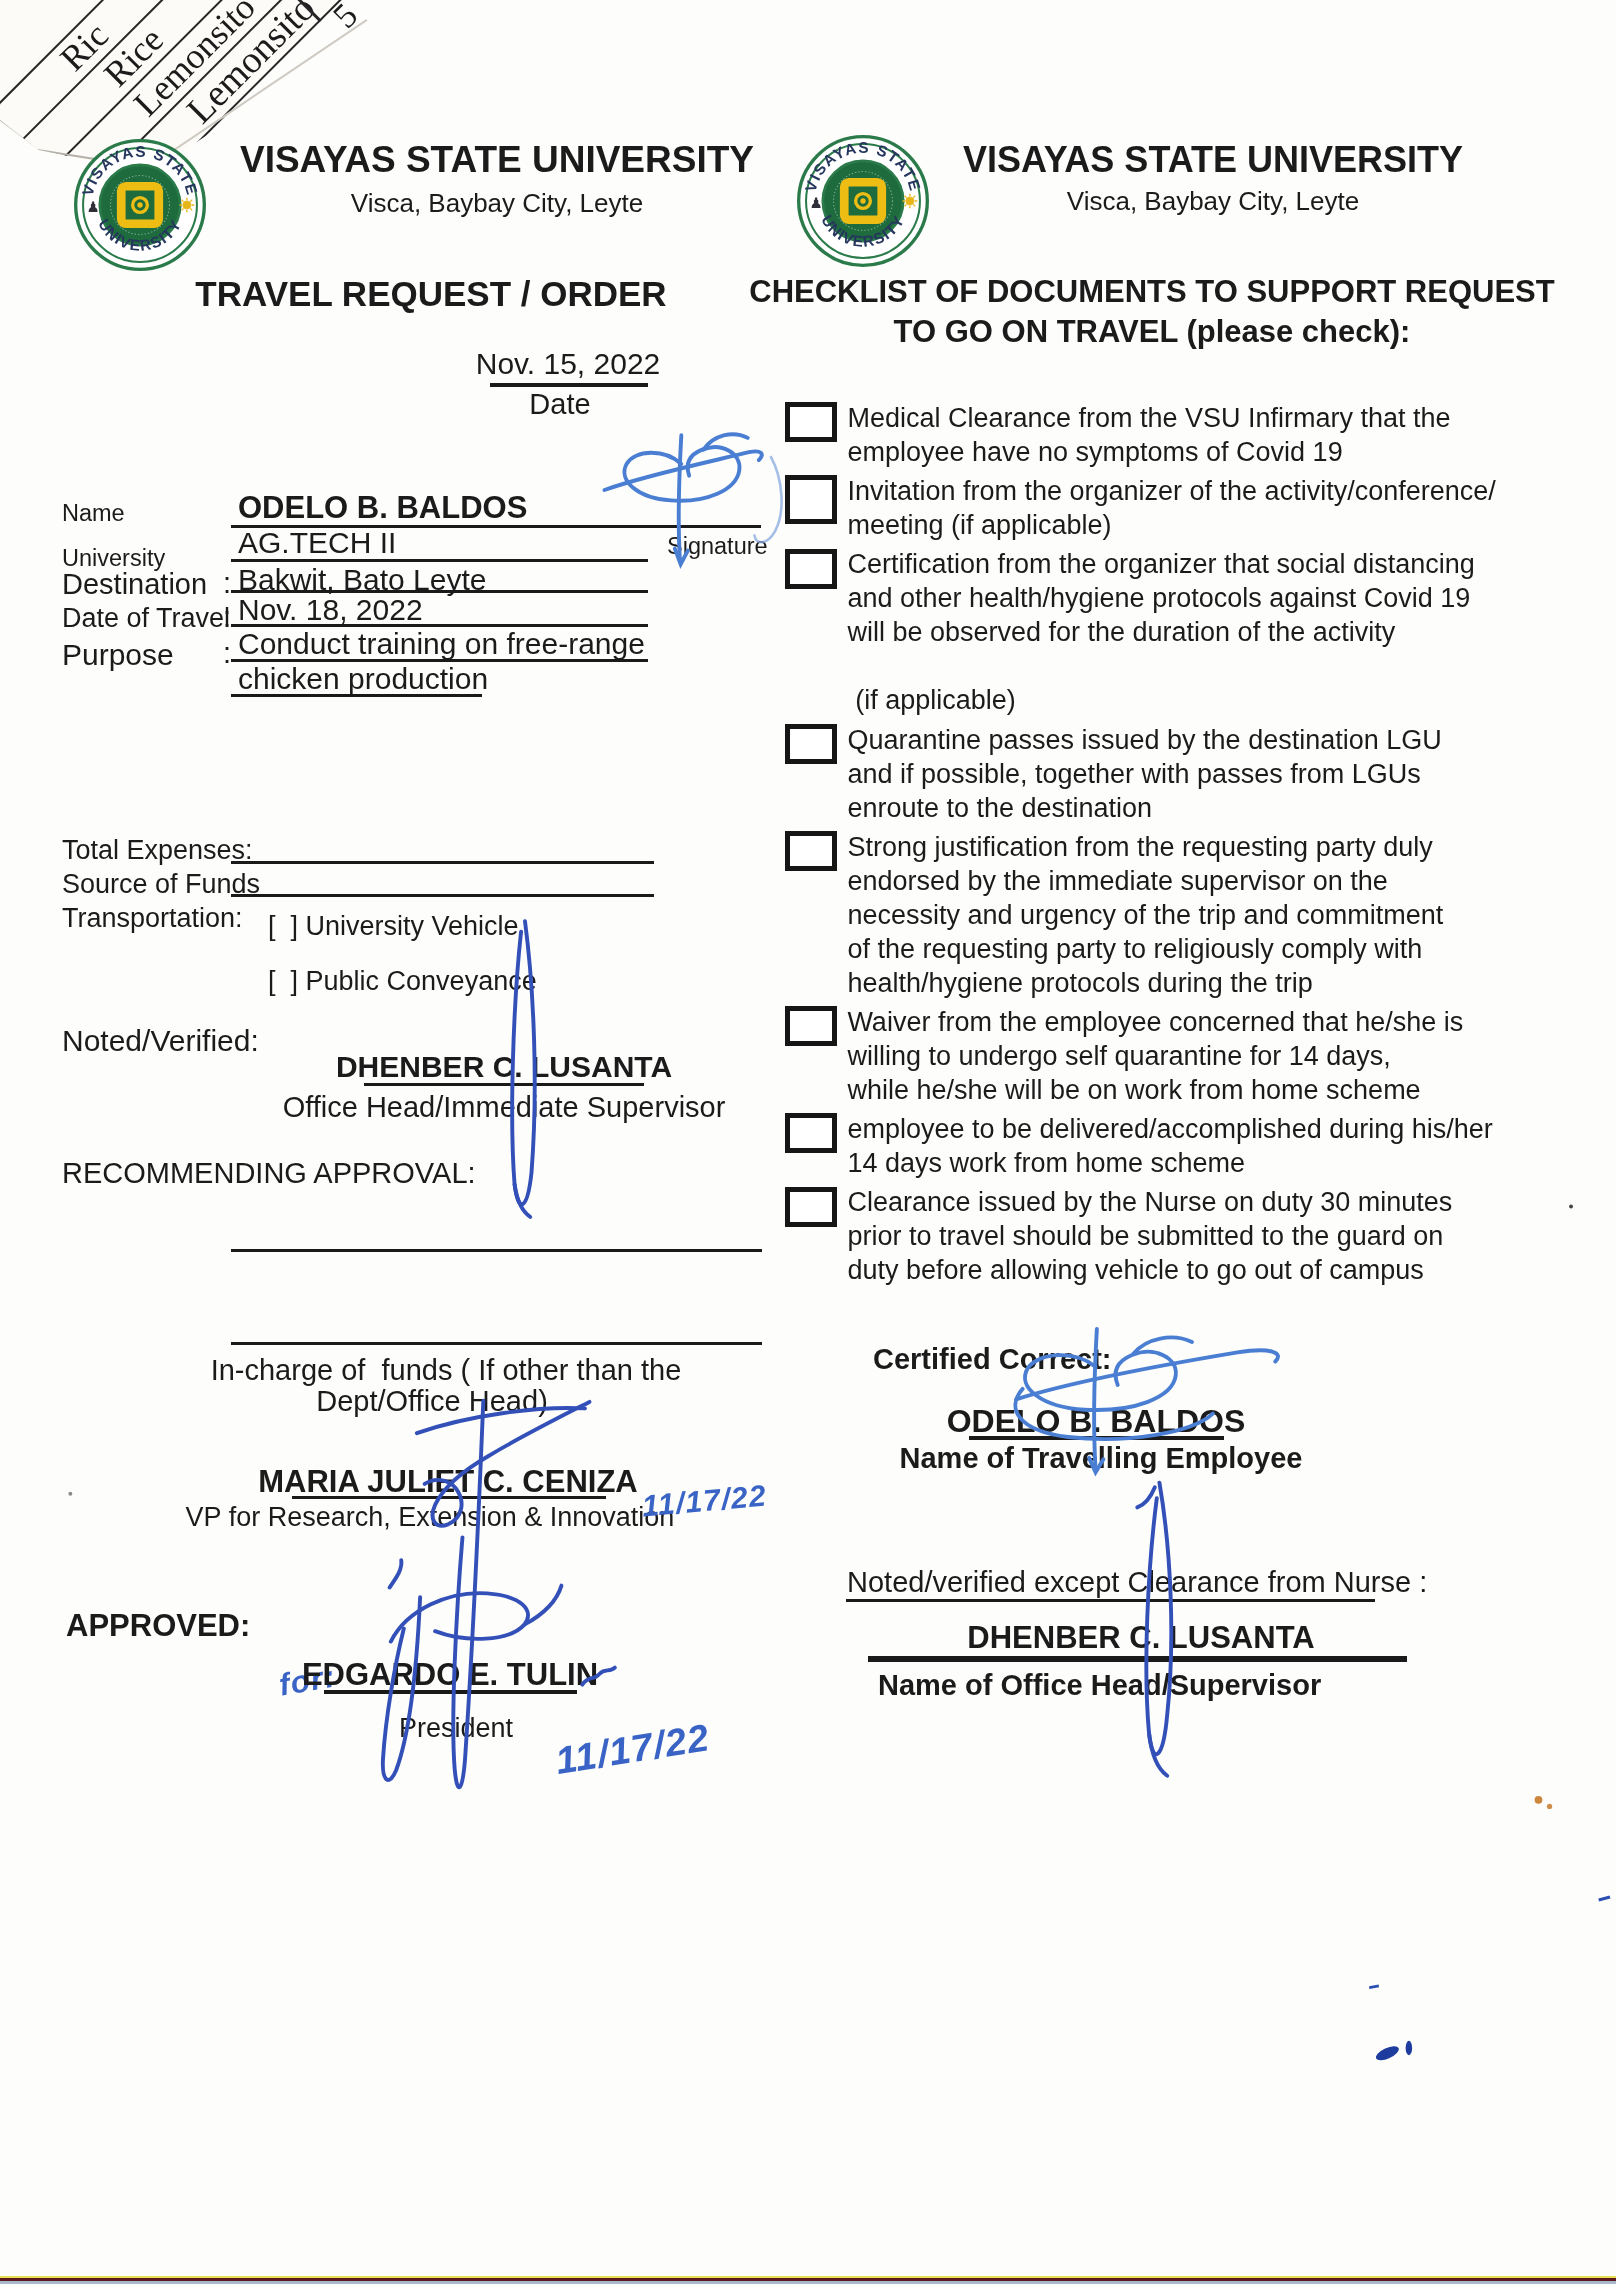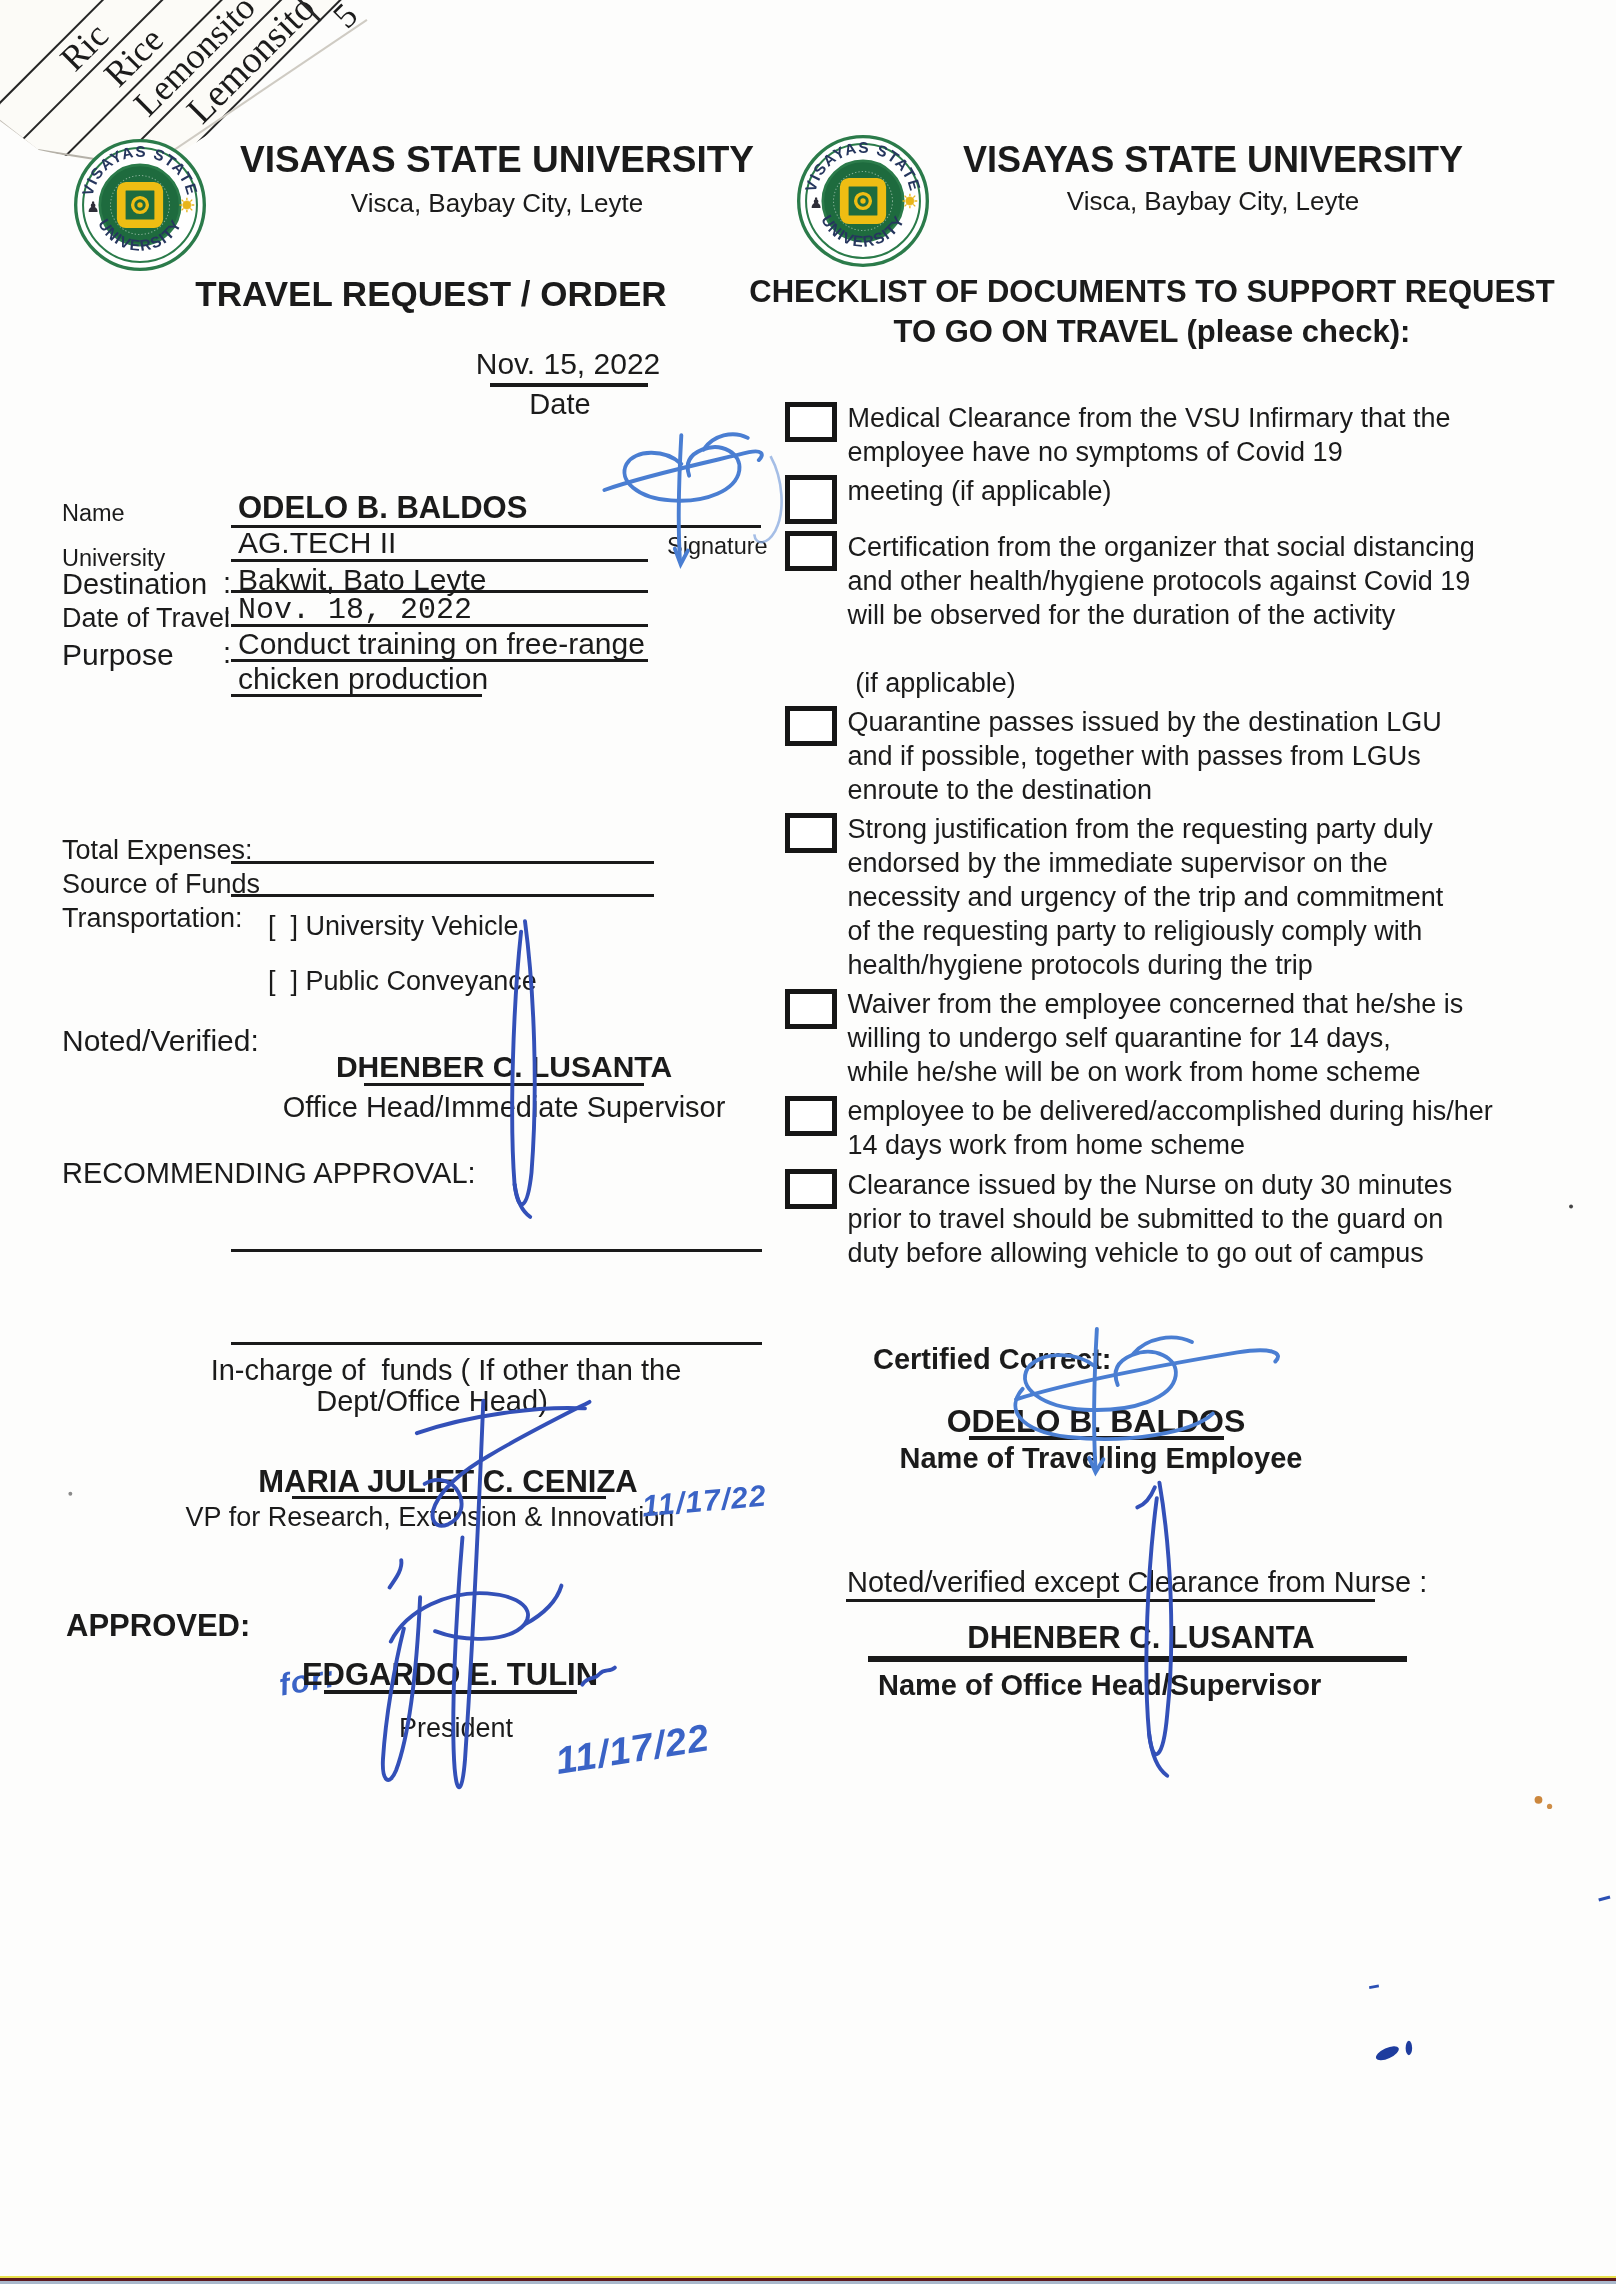--- a/index.html
+++ b/index.html
@@ -100,21 +100,21 @@
   <div class="ul" style="left:231px;top:559px;width:417px;"></div>
   <div class="abs" style="left:667px;top:533px;font-size:23.5px;">Signature</div>
 
   <div class="abs" style="left:62px;top:568px;font-size:29px;">Destination</div>
   <div class="abs" style="left:223px;top:567px;font-size:29px;">:</div>
   <div class="abs" style="left:238px;top:563px;font-size:30px;white-space:nowrap;">Bakwit, Bato Leyte</div>
   <div class="ul" style="left:231px;top:590px;width:417px;"></div>
 
   <div class="abs" style="left:62px;top:603px;font-size:27px;">Date of Travel</div>
   <div class="abs" style="left:223px;top:601px;font-size:29px;">:</div>
-  <div class="abs" style="left:238px;top:593px;font-size:30px;white-space:nowrap;font-family:Liberation Mono, monospace;">Nov. 18, 2022</div>
+  <div class="abs" style="left:238px;top:593px;font-size:30px;white-space:nowrap;">Nov. 18, 2022</div>
   <div class="ul" style="left:231px;top:624px;width:417px;"></div>
 
   <div class="abs" style="left:62px;top:638px;font-size:30px;">Purpose</div>
   <div class="abs" style="left:223px;top:637px;font-size:29px;">:</div>
   <div class="abs" style="left:238px;top:627px;font-size:30px;white-space:nowrap;">Conduct training on free-range</div>
   <div class="ul" style="left:231px;top:659px;width:417px;"></div>
   <div class="abs" style="left:238px;top:662px;font-size:30px;white-space:nowrap;">chicken production</div>
   <div class="ul" style="left:231px;top:694px;width:251px;"></div>
 
   <div class="abs" style="left:62px;top:835px;font-size:27px;">Total Expenses:</div>
@@ -203,20 +203,21 @@
     <div class="item">
       <div class="cb"></div>
       <div class="lines">
         <div>Medical Clearance from the VSU Infirmary that the</div>
         <div>employee have no symptoms of Covid 19</div>
       </div>
     </div>
     <div class="item">
       <div class="cb" style="height:39px;"></div>
       <div class="lines">
+        <div>Invitation from the organizer of the activity/conference/</div>
         <div>meeting (if applicable)</div>
       </div>
     </div>
     <div class="item">
       <div class="cb"></div>
       <div class="lines">
         <div>Certification from the organizer that social distancing</div>
         <div>and other health/hygiene protocols against Covid 19</div>
         <div>will be observed for the duration of the activity</div>
         <div></div>

